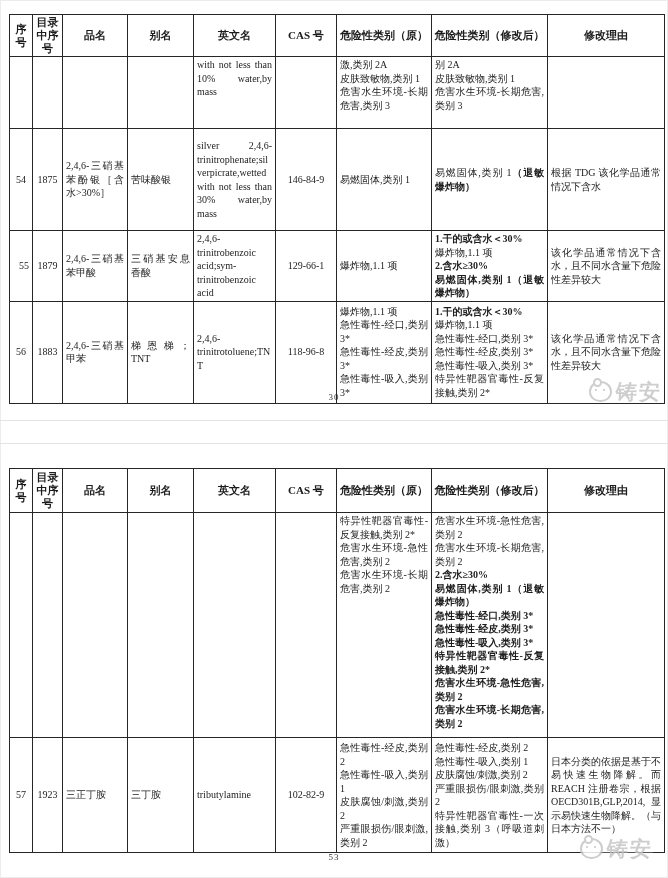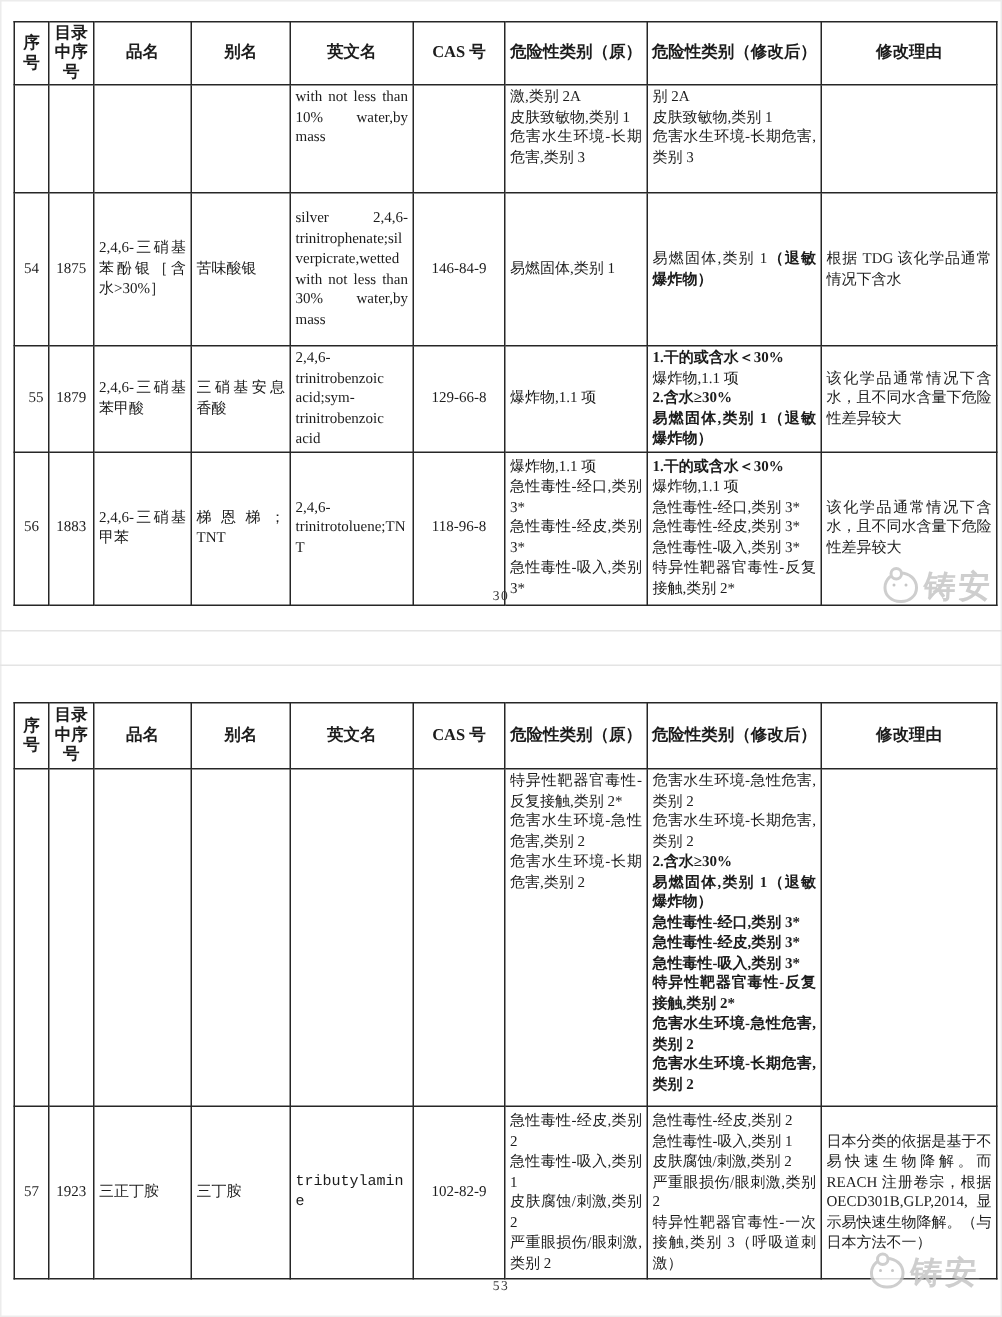--- a/index.html
+++ b/index.html
@@ -152,21 +152,21 @@
         <td class="col-2" style="vertical-align: middle;">
           <div class="p"><span>2,4,6-三硝基苯甲酸</span></div>
         </td>
         <td class="col-3" style="vertical-align: middle;">
           <div class="p"><span>三硝基安息香酸</span></div>
         </td>
         <td class="col-4" style="vertical-align: middle;">
           <div class="p"><span>2,4,6-trinitrobenzoic acid;sym-trinitrobenzoic acid</span></div>
         </td>
         <td class="col-5" style="vertical-align: middle;">
-          <div class="p"><span>129-66-8</span></div>
+          <div class="p"><span>129-66-1</span></div>
         </td>
         <td class="col-6" style="vertical-align: middle;">
           <div class="p"><span>爆炸物,1.1 项</span></div>
         </td>
         <td class="col-7" style="vertical-align: middle;">
           <div class="p"><span class="b">1.干的或含水＜30%</span></div>
           <div class="p"><span>爆炸物,1.1 项</span></div>
           <div class="p"><span class="b">2.含水≥30%</span></div>
           <div class="p"><span class="b">易燃固体,类别 1（退敏爆炸物）</span></div>
         </td>
@@ -277,21 +277,21 @@
         </td>
         <td class="col-1" style="vertical-align: middle;">
           <div class="p"><span>1923</span></div>
         </td>
         <td class="col-2" style="vertical-align: middle;">
           <div class="p"><span>三正丁胺</span></div>
         </td>
         <td class="col-3" style="vertical-align: middle;">
           <div class="p"><span>三丁胺</span></div>
         </td>
-        <td class="col-4" style="vertical-align: middle; font-family: Liberation Mono, monospace;">
+        <td class="col-4" style="vertical-align: middle;">
           <div class="p"><span>tributylamine</span></div>
         </td>
         <td class="col-5" style="vertical-align: middle;">
           <div class="p"><span>102-82-9</span></div>
         </td>
         <td class="col-6" style="vertical-align: middle;">
           <div class="p"><span>急性毒性-经皮,类别 2</span></div>
           <div class="p"><span>急性毒性-吸入,类别 1</span></div>
           <div class="p"><span>皮肤腐蚀/刺激,类别 2</span></div>
           <div class="p"><span>严重眼损伤/眼刺激,类别 2</span></div>

